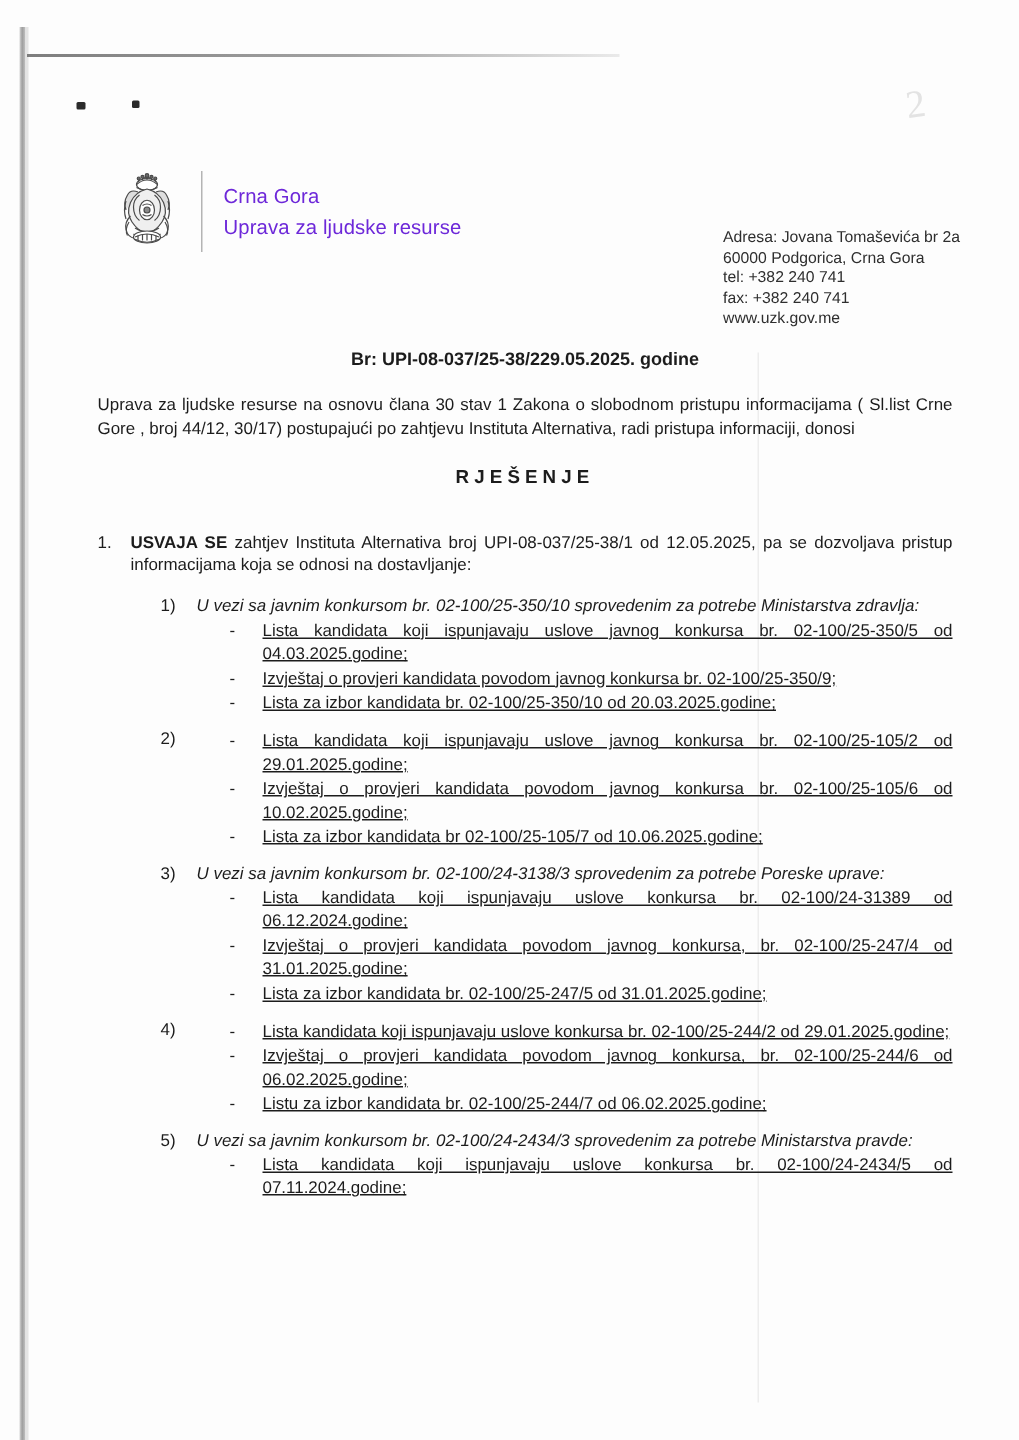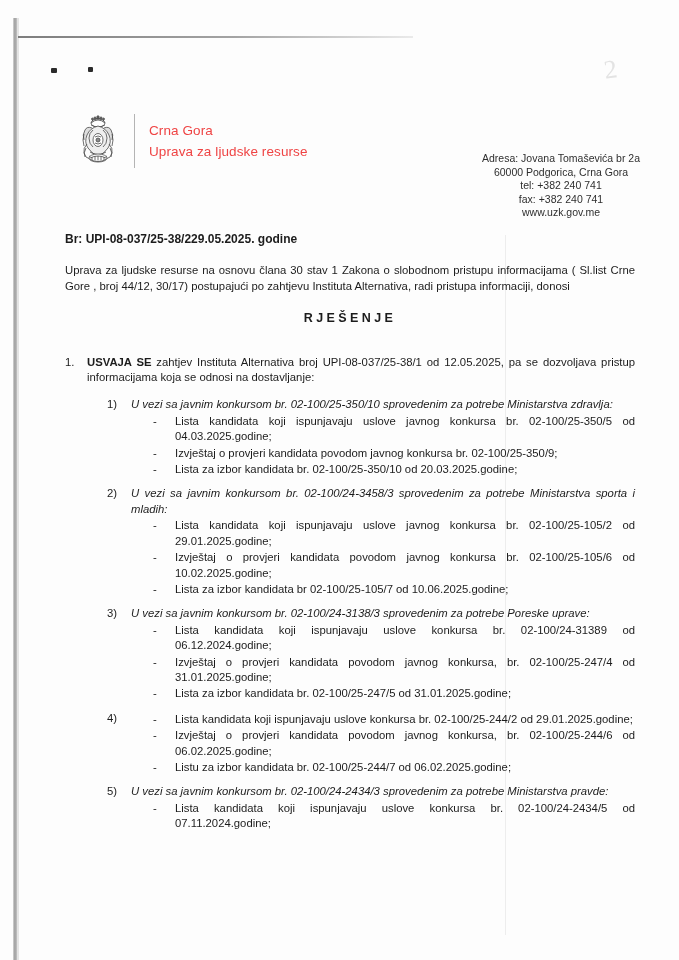--- a/index.html
+++ b/index.html
@@ -77,45 +77,45 @@
   .emblem svg { display: block; }
   .lh-divider {
     width: 1px;
     height: 54px;
     background: #b4b4b4;
     margin: 0 14px 0 8px;
   }
   .lh-text {
     font-size: 13.5px;
     line-height: 21px;
-    color: #ef4444;
+    color: #6d28d9;
     letter-spacing: .1px;
   }
 
   .address {
     position: absolute;
     right: 39px; top: 152px;
-    text-align: center;
+    text-align: left;
     font-size: 10.5px;
     line-height: 13.6px;
     color: #2e2e2e;
   }
 
   
   .docbody {
     position: absolute;
     left: 65px; top: 232px;
     width: 570px;
     font-size: 11.3px;
     line-height: 15.4px;
     color: #1c1c1c;
   }
   .refline {
     display: flex;
-    justify-content: flex-start;
+    justify-content: center;
     align-items: baseline;
     font-weight: bold;
     font-size: 12px;
     margin-bottom: 16px;
   }
   .intro {
     text-align: justify;
     margin-bottom: 17px;
   }
   .title {
@@ -165,20 +165,21 @@
     margin-left: 22px;
     margin-top: 1px;
   }
   .dash {
     flex: 0 0 auto;
     width: 22px;
   }
   .dashtext {
     flex: 1 1 auto;
     text-align: justify;
+    text-decoration: underline;
   }
   .dashtext.nojust { text-align: left; }
 </style>
 </head>
 <body>
 
 <div id="page">
 
   <div class="scan-border-left"></div>
   <div class="scan-border-left2"></div>
@@ -275,21 +276,20 @@
                 <span class="dash">-</span>
                 <span class="dashtext nojust">Lista za izbor kandidata br. 02-100/25-350/10 od 20.03.2025.godine;</span>
               </div>
             </div>
           </div>
         </div>
 
         <div class="subitem">
           <div class="subitem-num">2)</div>
           <div class="subitem-body">
-            <div class="subitem-head">U vezi sa javnim konkursom br. 02-100/24-3458/3 sprovedenim za potrebe Ministarstva sporta i mladih:</div>
             <div class="dashlist">
               <div class="dashrow">
                 <span class="dash">-</span>
                 <span class="dashtext">Lista kandidata koji ispunjavaju uslove javnog konkursa br. 02-100/25-105/2 od 29.01.2025.godine;</span>
               </div>
               <div class="dashrow">
                 <span class="dash">-</span>
                 <span class="dashtext">Izvještaj o provjeri kandidata povodom javnog konkursa br. 02-100/25-105/6 od 10.02.2025.godine;</span>
               </div>
               <div class="dashrow">

